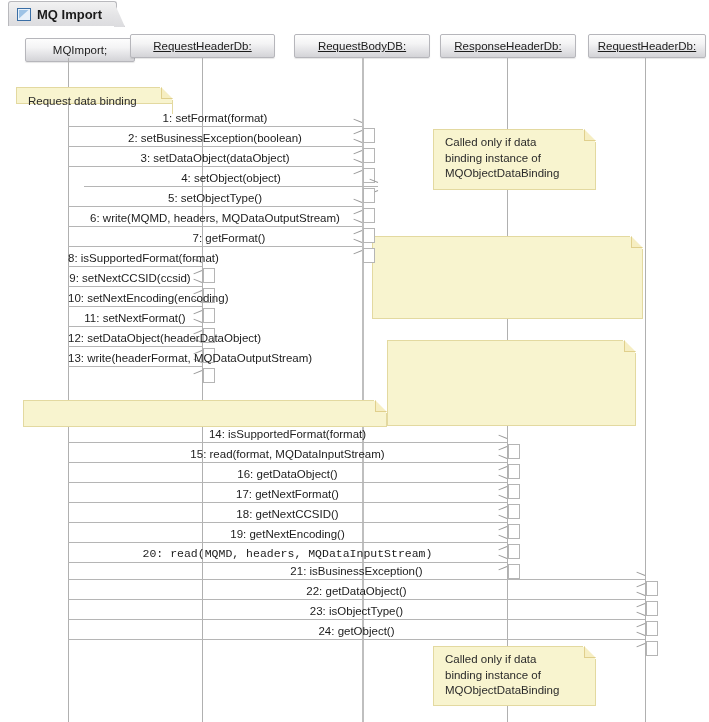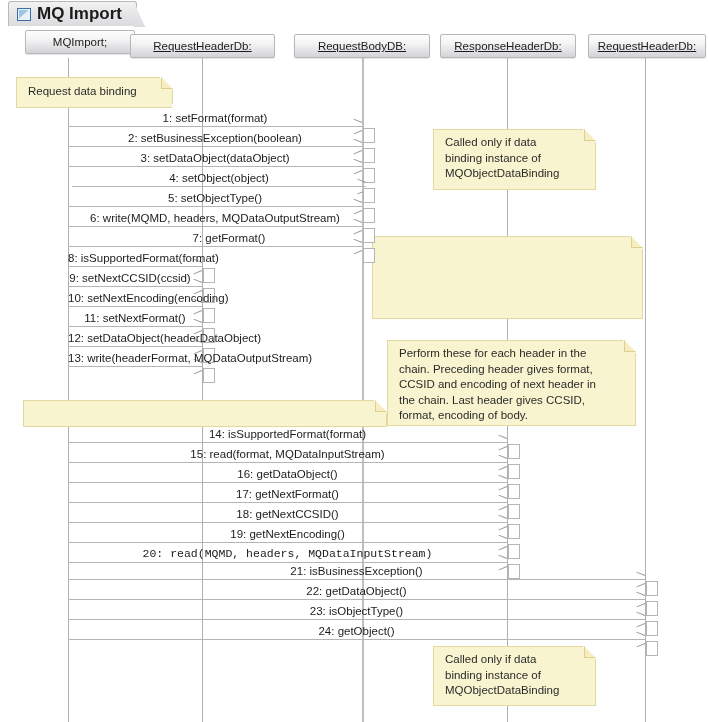--- a/index.html
+++ b/index.html
@@ -52,21 +52,21 @@
     flex: none;
   }
   .tab-icon i {
     position: absolute;
     left: 1px; top: 1px;
     width: 10px; height: 9px;
     background: #9dc3e6;
     clip-path: polygon(0 0, 100% 0, 0 100%);
   }
   .tab-label {
-    font-size: 17px;
+    font-size: 13px;
     font-weight: bold;
     color: #1b1b1b;
     white-space: nowrap;
   }
 
   
   .diagram { position: absolute; left: 0; top: 28px; width: 709px; height: 694px; }
 
   .lifeline {
     position: absolute;
@@ -180,21 +180,21 @@
     <div class="tab">
       <span class="tab-icon">
           <i></i>
         </span>
       <span class="tab-label">MQ Import</span>
     </div>
   </div>
 
   <div class="diagram">
     <div id="lifelines">
-        <div class="head" style="left: 25px; top: 2px; width: 110px;">
+        <div class="head" style="left: 25px; top: 10px; width: 110px;">
           <span>MQImport;</span>
         </div>
         <div class="lifeline" style="left: 68px; top: 30px; height: 664px;"></div>
         <div class="head underline" style="left: 130px; top: 6px; width: 145px;">
           <span>RequestHeaderDb:</span>
         </div>
         <div class="lifeline" style="left: 202px; top: 30px; height: 664px;"></div>
         <div class="head underline" style="left: 294px; top: 6px; width: 136px;">
           <span>RequestBodyDB:</span>
         </div>
@@ -202,21 +202,21 @@
         <div class="head underline" style="left: 440px; top: 6px; width: 136px;">
           <span>ResponseHeaderDb:</span>
         </div>
         <div class="lifeline" style="left: 507px; top: 30px; height: 664px;"></div>
         <div class="head underline" style="left: 588px; top: 6px; width: 118px;">
           <span>RequestHeaderDb:</span>
         </div>
         <div class="lifeline" style="left: 645px; top: 30px; height: 664px;"></div>
       </div>
     <div id="notes">
-        <div class="note" style="left: 16px; top: 50px; width: 156px; height: 30px;">
+        <div class="note" style="left: 16px; top: 60px; width: 156px; height: 16px;">
           <div class="fold-cut" style="right: -1px;"></div>
           <div class="edge-t" style="width: 144px;"></div>
           <div class="edge-r" style="top: 12px; height: 14px;"></div>
           <div class="fold" style="right: -1px;"></div>
           <div class="txt" style="padding-top: 1px;">Request data binding</div>
         </div>
         <div class="note" style="left: 433px; top: 102px; width: 162px; height: 60px;">
           <div class="fold-cut" style="right: -1px;"></div>
           <div class="edge-t" style="width: 150px;"></div>
           <div class="edge-r" style="top: 12px; height: 48px;"></div>
@@ -229,25 +229,20 @@
           <div class="fold-cut" style="right: -1px;"></div>
           <div class="edge-t" style="width: 258px;"></div>
           <div class="edge-r" style="top: 12px; height: 70px;"></div>
           <div class="fold" style="right: -1px;"></div>
         </div>
         <div class="note" style="left: 387px; top: 313px; width: 248px; height: 85px;">
           <div class="fold-cut" style="right: -1px;"></div>
           <div class="edge-t" style="width: 236px;"></div>
           <div class="edge-r" style="top: 12px; height: 73px;"></div>
           <div class="fold" style="right: -1px;"></div>
-          <div class="txt">Perform these  for each header in the
-chain. Preceding header gives  format,
-CCSID and encoding of next  header in
-the chain. Last header gives CCSID,
-format, encoding of body.</div>
         </div>
         <div class="note" style="left: 23px; top: 373px; width: 363px; height: 26px;">
           <div class="fold-cut" style="right: -1px;"></div>
           <div class="edge-t" style="width: 351px;"></div>
           <div class="edge-r" style="top: 12px; height: 14px;"></div>
           <div class="fold" style="right: -1px;"></div>
         </div>
         <div class="note" style="left: 433px; top: 619px; width: 162px; height: 59px;">
           <div class="fold-cut" style="right: -1px;"></div>
           <div class="edge-t" style="width: 150px;"></div>
@@ -270,21 +265,21 @@
           <div class="arrow" style="right: 0px;"></div>
           <div class="label" style="left: 0px; width: 294px;">2: setBusinessException(boolean)</div>
         </div>
         <div class="activation" style="left: 363px; top: 120px; height: 15px; width: 12px;"></div>
         <div class="msg" style="left: 68px; top: 138px; width: 294px;">
           <div class="line"></div>
           <div class="arrow" style="right: 0px;"></div>
           <div class="label" style="left: 0px; width: 294px;">3: setDataObject(dataObject)</div>
         </div>
         <div class="activation" style="left: 363px; top: 140px; height: 15px; width: 12px;"></div>
-        <div class="msg" style="left: 72px; top: 158px; width: 294px;">
+        <div class="msg" style="left: 84px; top: 158px; width: 294px;">
           <div class="line"></div>
           <div class="arrow" style="right: 0px;"></div>
           <div class="label" style="left: 0px; width: 294px;">4: setObject(object)</div>
         </div>
         <div class="activation" style="left: 363px; top: 160px; height: 15px; width: 12px;"></div>
         <div class="msg" style="left: 68px; top: 178px; width: 294px;">
           <div class="line"></div>
           <div class="arrow" style="right: 0px;"></div>
           <div class="label" style="left: 0px; width: 294px;">5: setObjectType()</div>
         </div>

